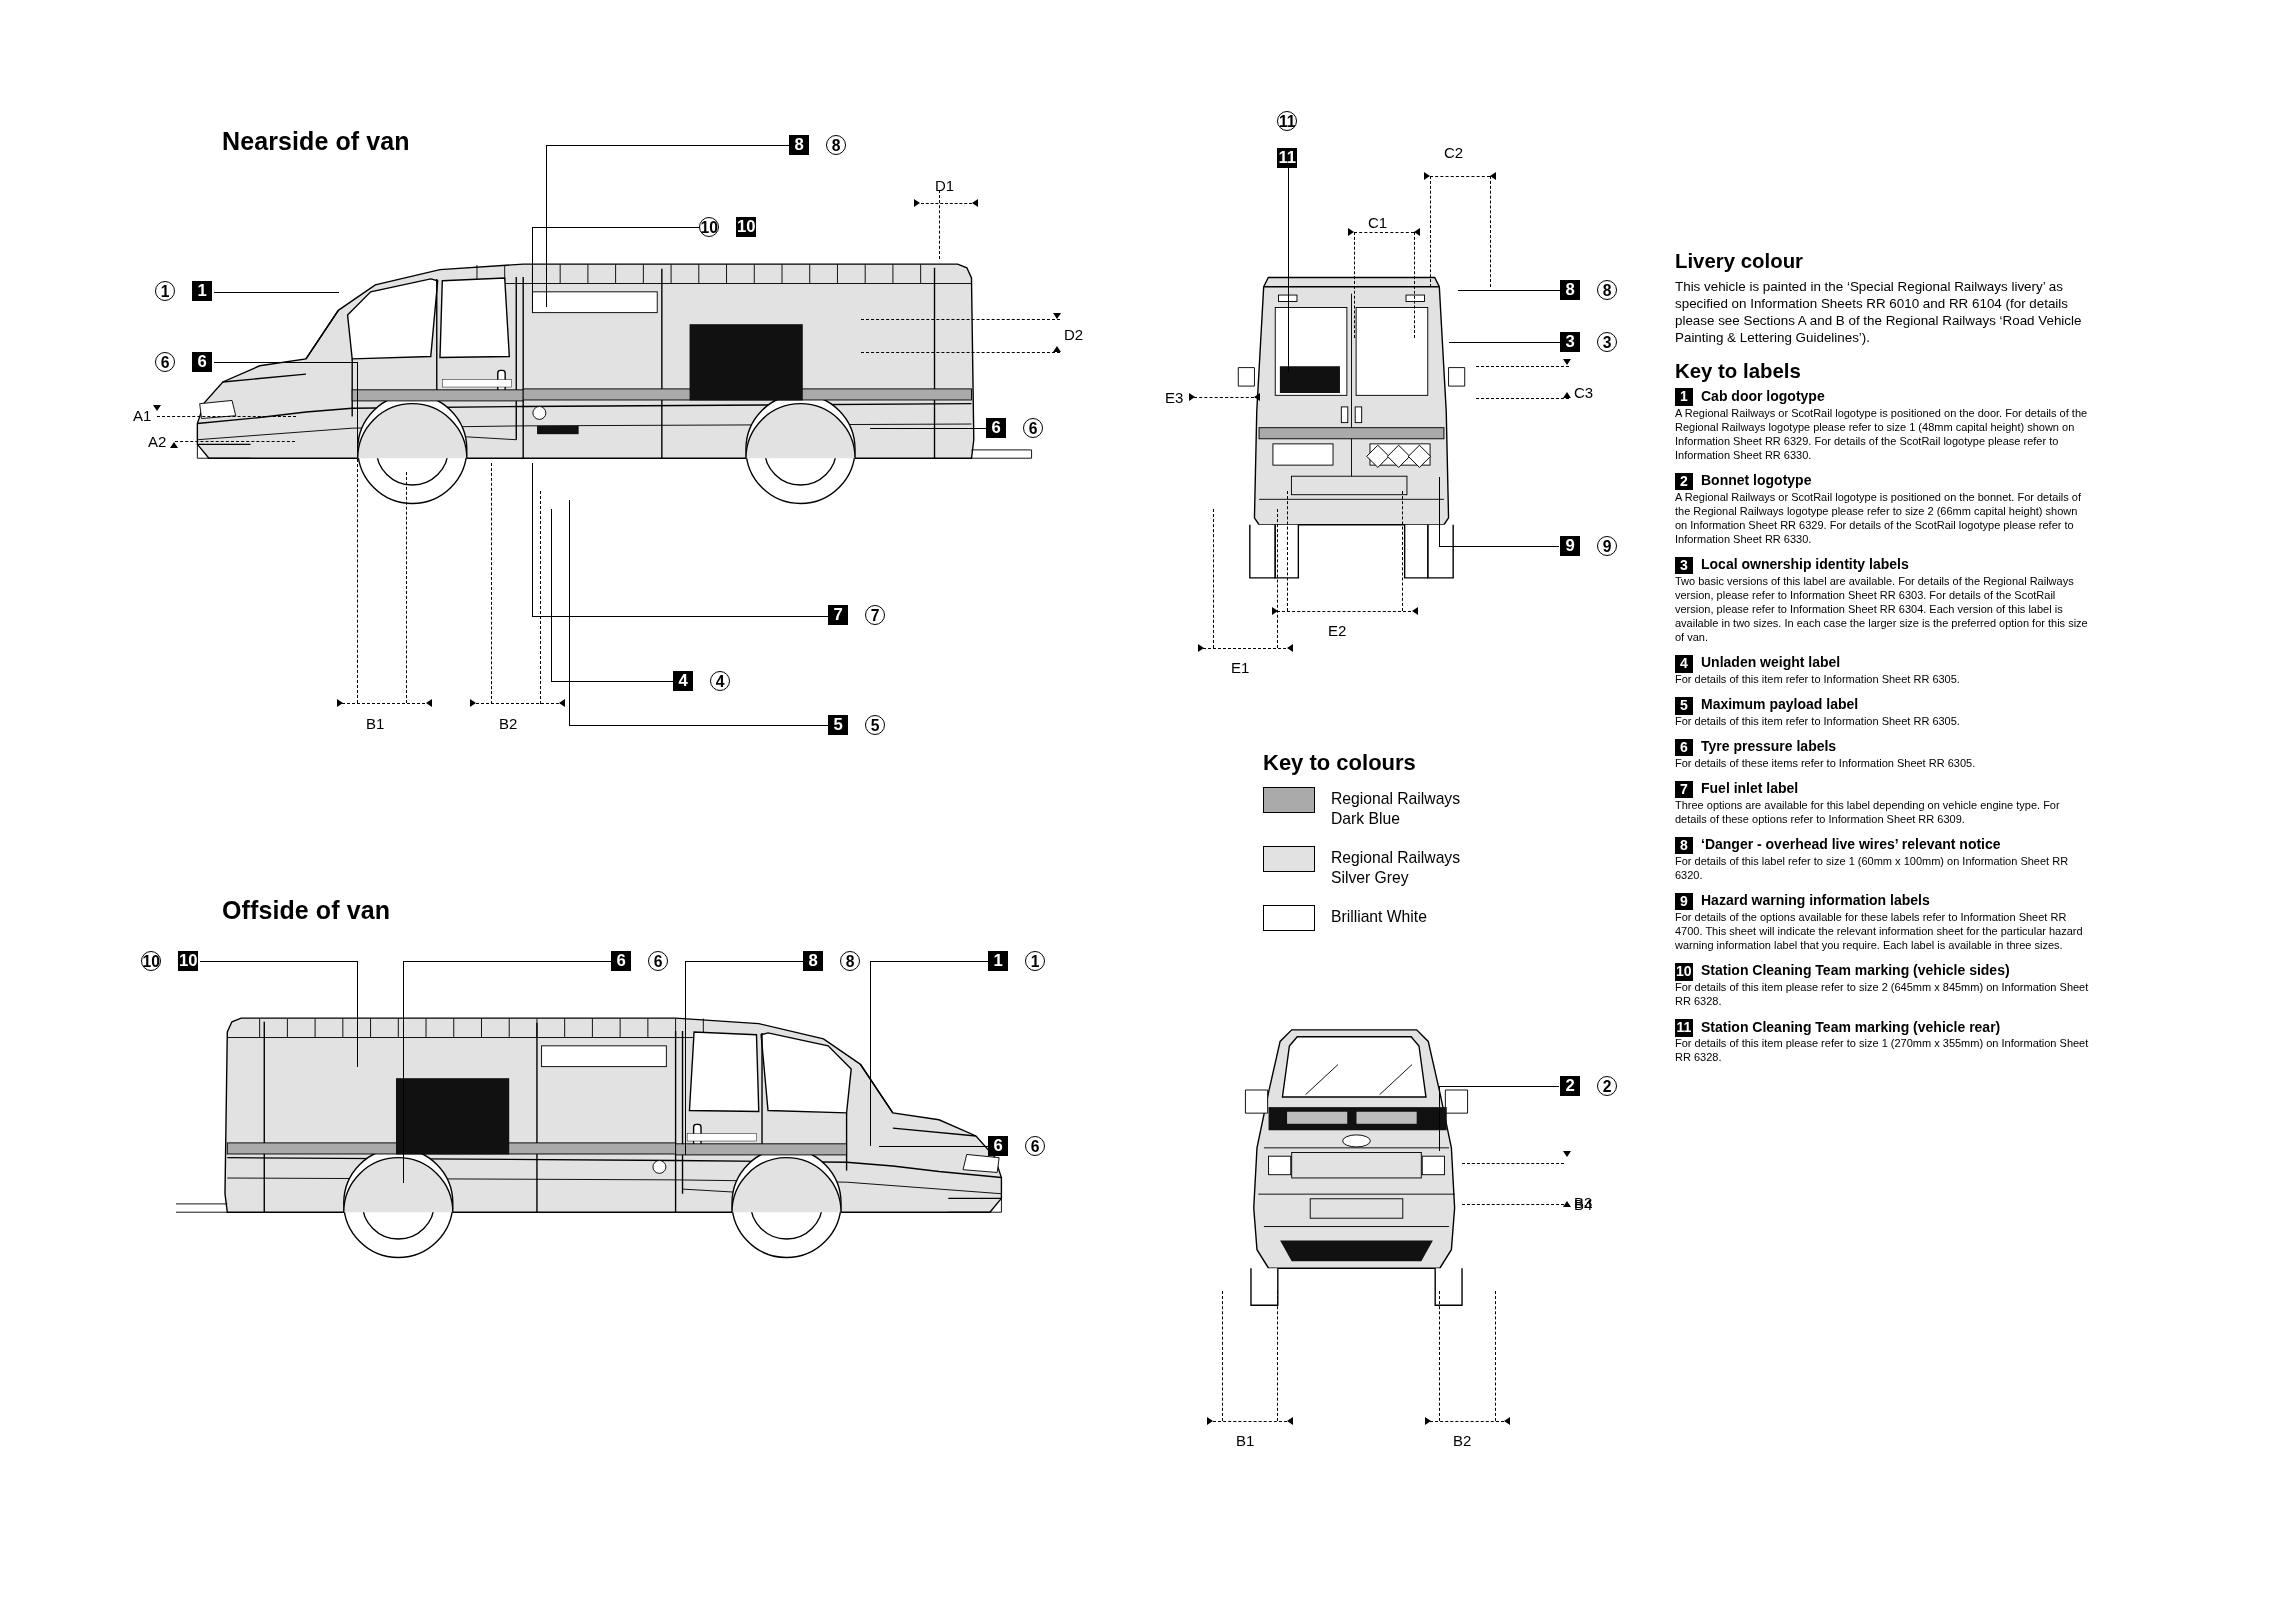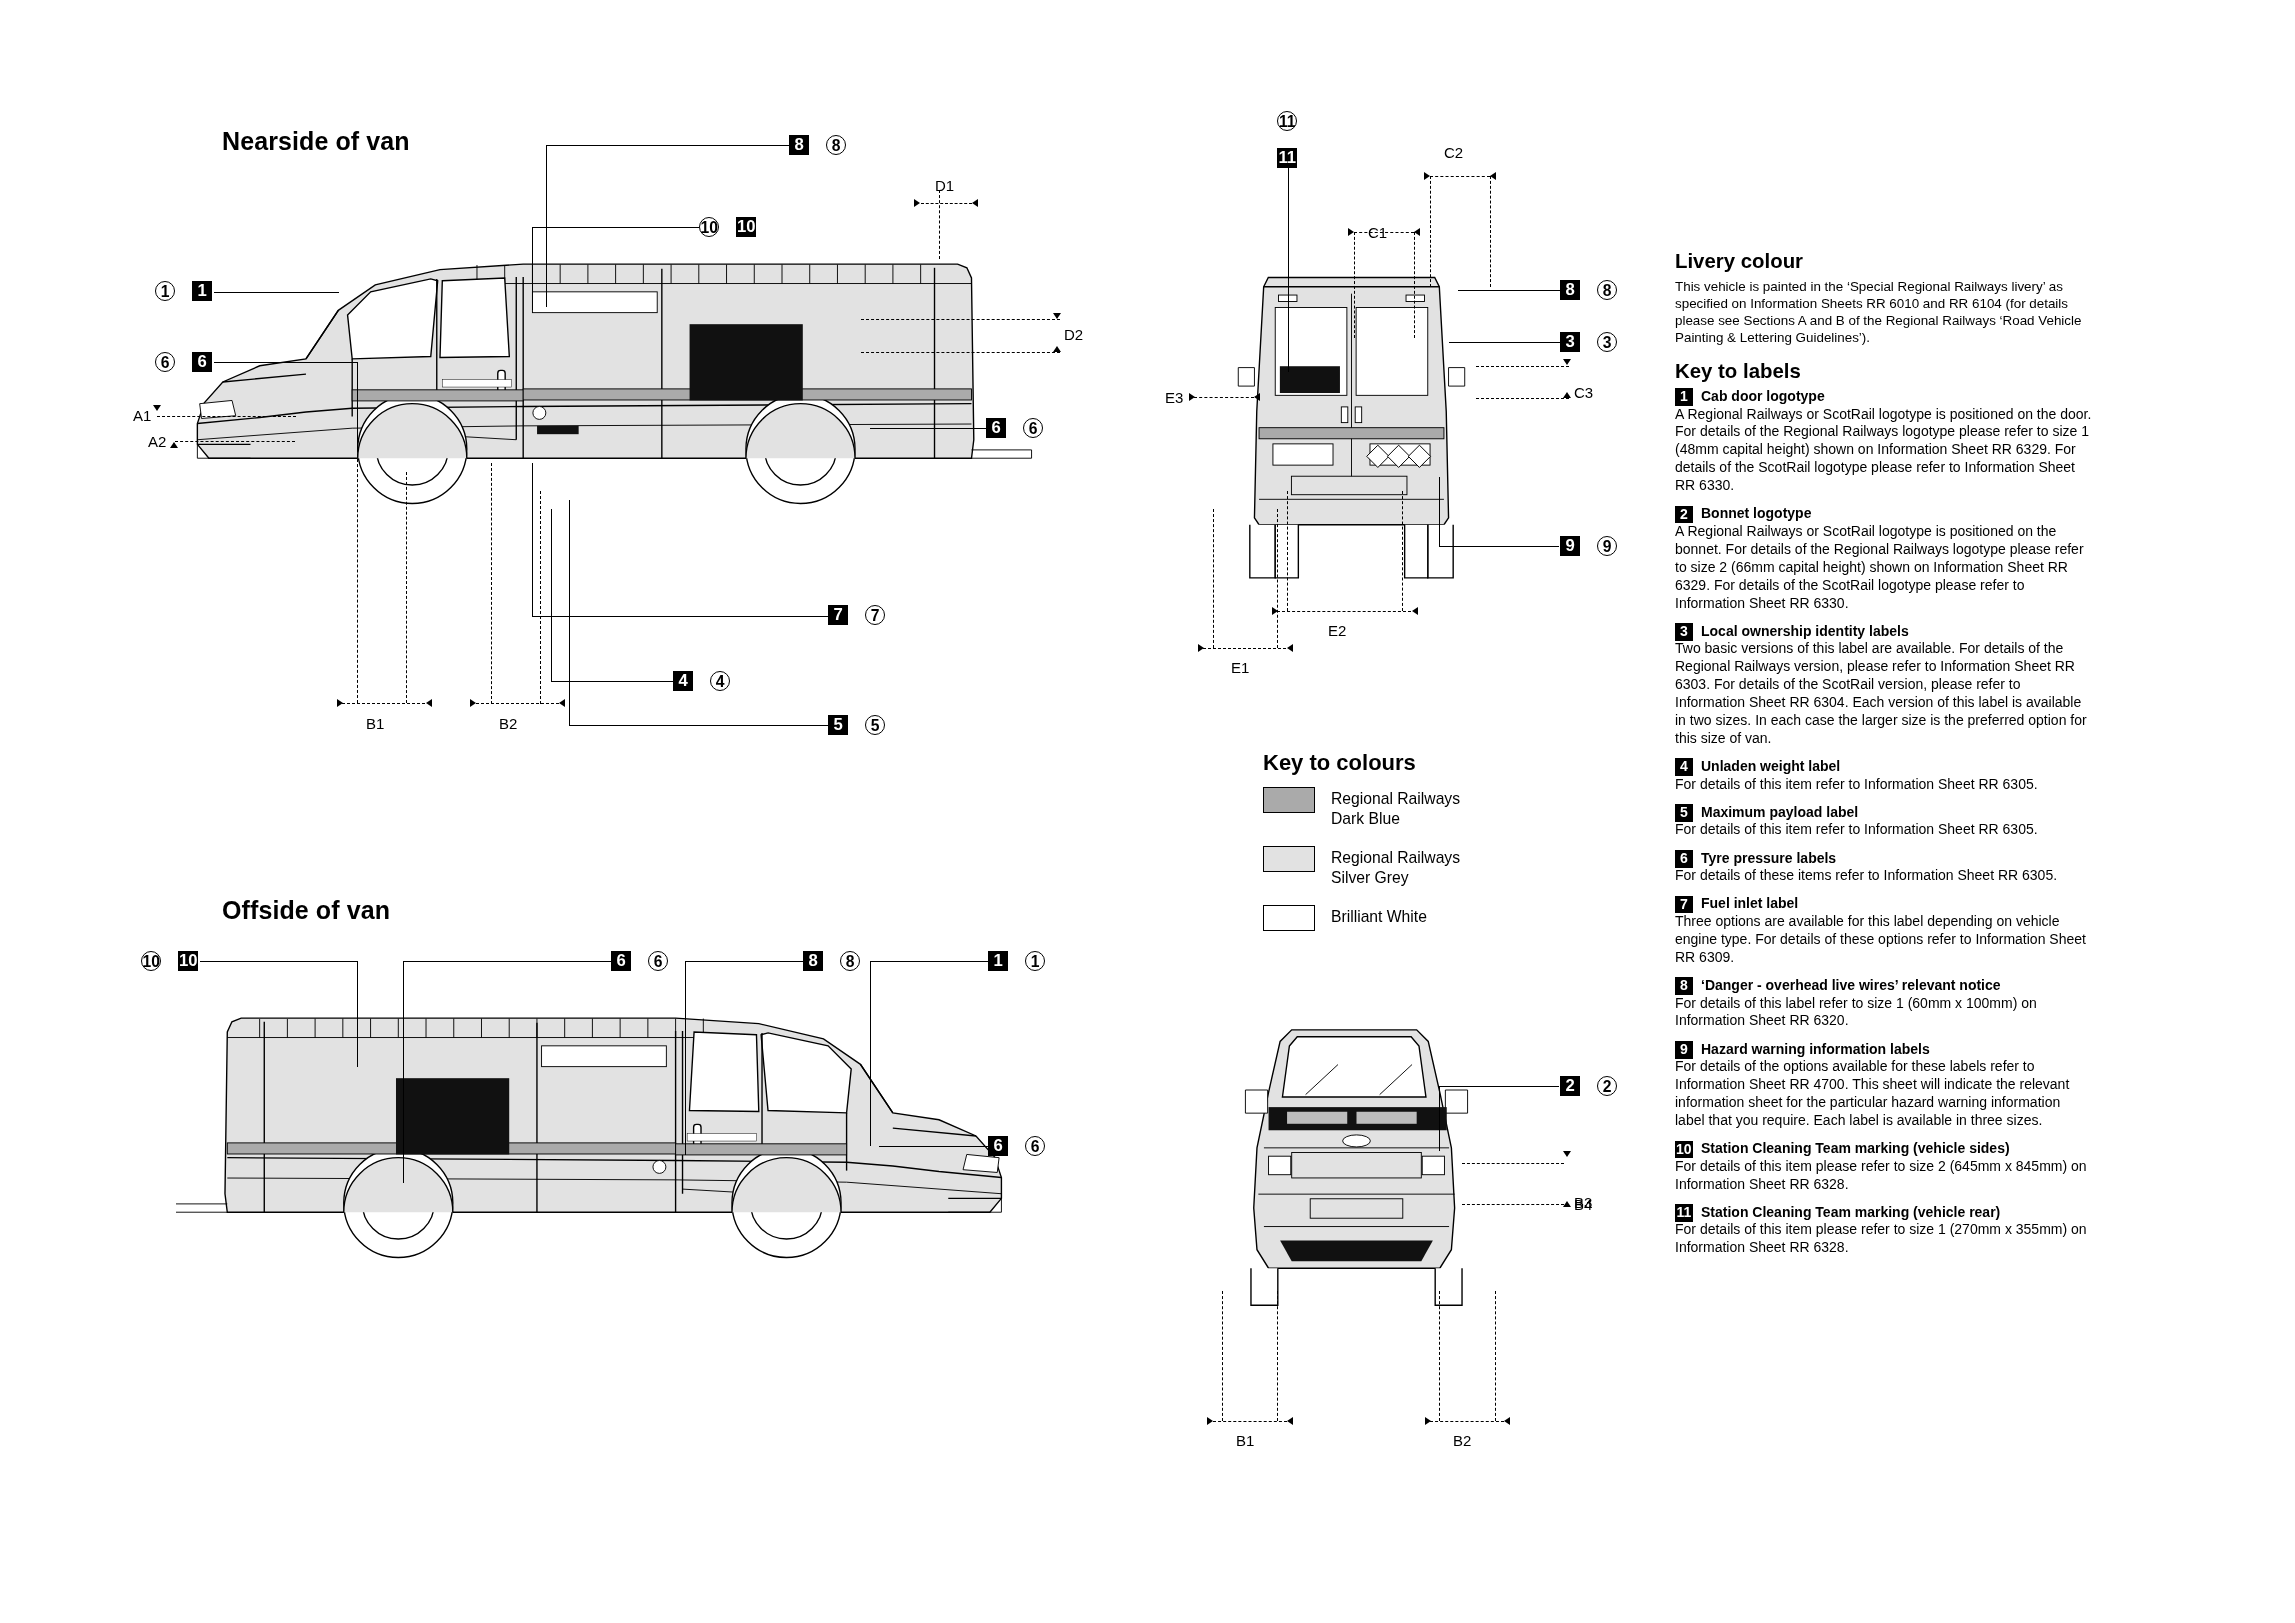--- a/index.html
+++ b/index.html
@@ -46,21 +46,21 @@
   
   .col { position:absolute; left:1675px; top:250px; width:417px; }
   .col h2 { font-size:20.4px; margin:0 0 4.6px 0; font-weight:bold; }
   .col p  { font-size:13.4px; line-height:1.28; margin:0 0 2.8px 0; }
   .keyitem { margin:0 0 10.2px 0; position:relative; }
   .keyitem .hd { font-size:14px; font-weight:bold; margin:0 0 0.9px 0; padding-left:26px; line-height:1.2; }
   .keyitem .hd .n {
     position:absolute; left:0; top:0.5px; background:#000; color:#fff; font-weight:bold;
     font-size:14px; width:17.6px; height:17.6px; line-height:17.6px; text-align:center;
   }
-  .keyitem .bd { font-size:14px; line-height:1.28; }
+  .keyitem .bd { font-size:11px; line-height:1.28; }
 
   svg { display:block; }
 </style>
 </head>
 <body>
 
 <div class="sheet">
 
   <div class="abs ttl" style="left:222px; top:127px;">Nearside of van</div>
 
@@ -269,21 +269,21 @@
 
   <div class="badge-sq" style="left:1560px; top:332px;">3</div>
   <div class="badge-ci" style="left:1597px; top:332px;">3</div>
   <div class="ln lnh" style="left:1449px; top:342px; width:111px;"></div>
 
   <div class="badge-sq" style="left:1560px; top:536px;">9</div>
   <div class="badge-ci" style="left:1597px; top:536px;">9</div>
   <div class="ln lnh" style="left:1439px; top:546px; width:120px;"></div>
   <div class="ln lnv" style="left:1439px; top:477px; height:69px;"></div>
 
-  <div class="abs dim" style="left:1368px; top:224px;">C1</div>
+  <div class="abs dim" style="left:1368px; top:214px;">C1</div>
   <div class="dash-h" style="left:1354px; top:232px; width:60px;"></div>
   <div class="arr arr-r" style="left:1348px; top:228px;"></div>
   <div class="arr arr-l" style="left:1414px; top:228px;"></div>
   <div class="dash-v" style="left:1354px; top:232px; height:106px;"></div>
   <div class="dash-v" style="left:1414px; top:232px; height:106px;"></div>
 
   <div class="abs dim" style="left:1444px; top:144px;">C2</div>
   <div class="dash-h" style="left:1430px; top:176px; width:60px;"></div>
   <div class="arr arr-r" style="left:1424px; top:172px;"></div>
   <div class="arr arr-l" style="left:1490px; top:172px;"></div>

